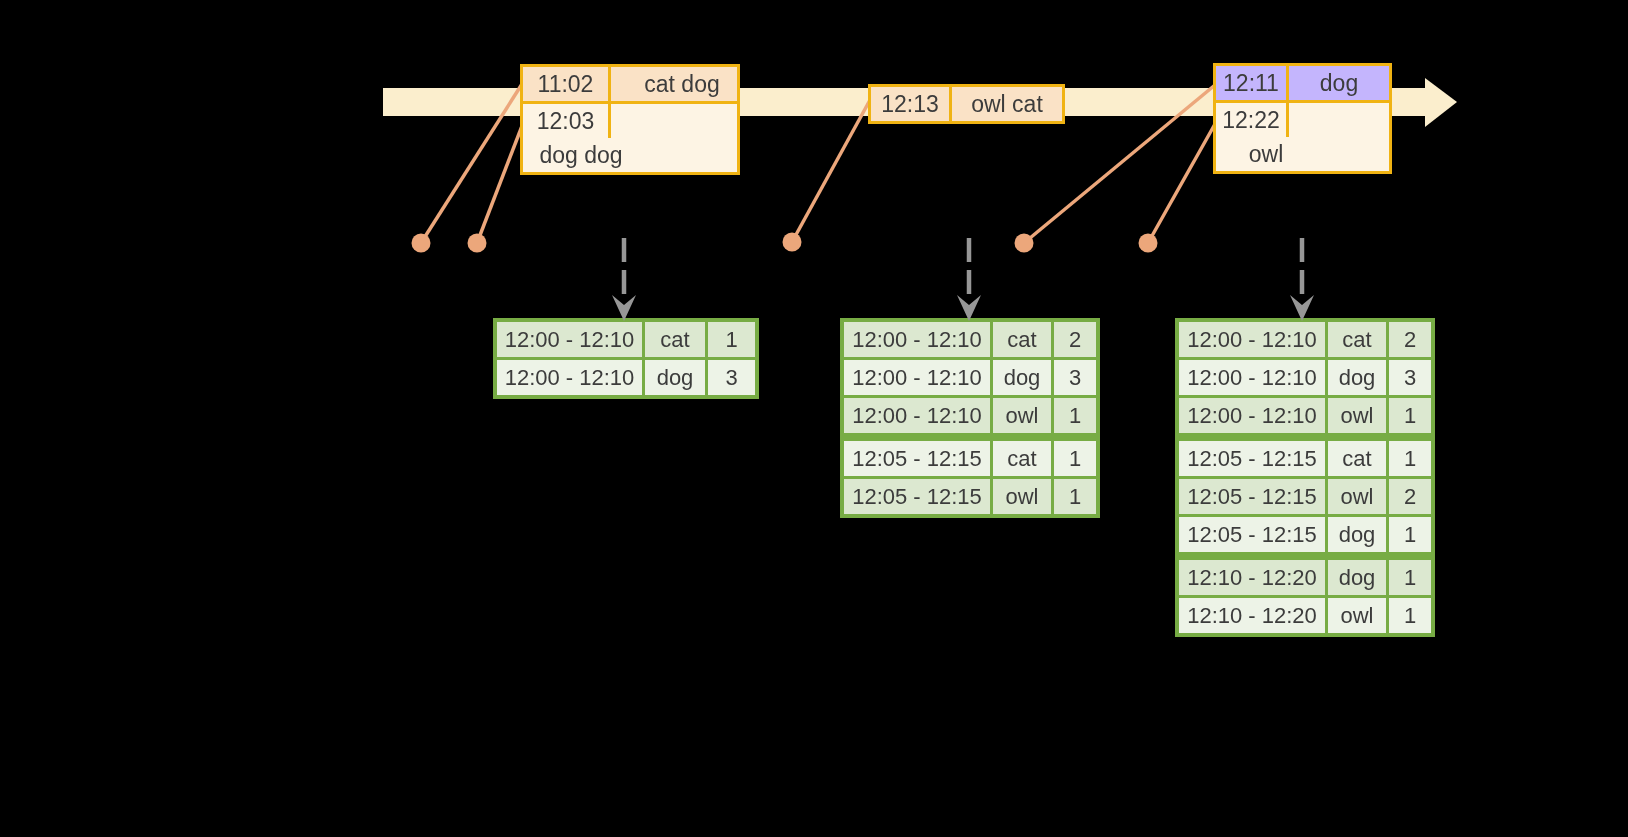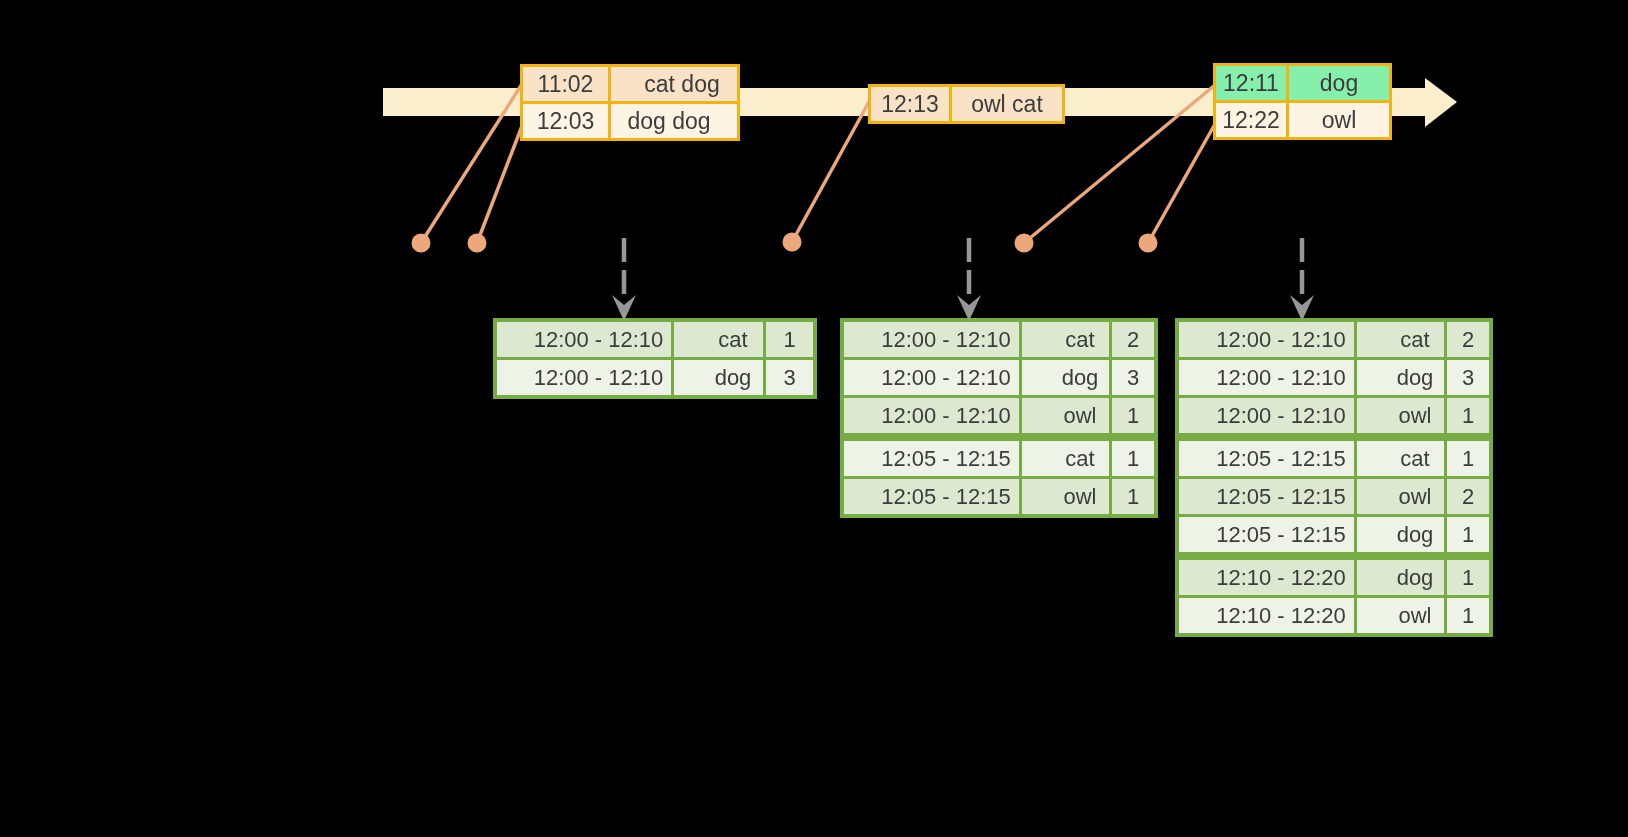--- a/index.html
+++ b/index.html
@@ -4,29 +4,29 @@
 <style>
   html,body{margin:0;padding:0;background:#000;}
   .canvas{
     position:relative;width:1628px;height:837px;background:#000;overflow:hidden;
     font-family:"Liberation Sans","DejaVu Sans",sans-serif;
   }
   .layer{position:absolute;left:0;top:0;width:1628px;height:837px;}
   svg.layer{pointer-events:none;}
   .etable{position:absolute;border:3px solid #F0B313;}
   .erow{display:flex;}
-  .erow.divided{border-top:3px solid #F0B313;}
+  .erow.divided{border-top:3px solid #F0B313;flex-direction:column;}
   .ecell{height:34px;line-height:34px;text-align:center;font-size:23px;color:#3C3C3C;}
   .ecell.time{border-right:3px solid #F0B313;}
   .rtable{position:absolute;border:4px solid #77AC44;}
   .rrow{display:flex;}
   .rrow.divided{border-top:3px solid #77AC44;}
   .rrow.groupbreak{border-top:8px solid #77AC44;}
   .rcell{height:35px;line-height:35px;text-align:center;font-size:22px;color:#3C3C3C;}
-  .rcell.win,.rcell.word{border-right:3px solid #77AC44;padding-left:29px;}
+  .rcell.win,.rcell.word{border-right:3px solid #77AC44;}
 </style>
 </head>
 <body>
 
 <div class="canvas">
   <svg class="layer" id="bg-layer" width="1628" height="837" viewBox="0 0 1628 837" xmlns="http://www.w3.org/2000/svg">
       <rect x="383" y="88" width="1043" height="28" fill="#FBEECD"></rect>
       <polygon points="1425,78 1457,102 1425,127" fill="#FBEECD"></polygon>
       <line x1="421" y1="243" x2="522" y2="84" stroke="#ECA77B" stroke-width="3.5"></line>
       <circle cx="421" cy="243" r="9.5" fill="#ECA77B"></circle>
@@ -50,21 +50,21 @@
           <span class="ecell words" style="width: 116px;">dog dog</span>
         </div>
       </div>
       <div class="etable" style="left: 868px; top: 84px;">
         <div class="erow" style="background: rgb(250, 226, 198);">
           <span class="ecell time" style="width: 78px;">12:13</span>
           <span class="ecell words" style="width: 110px;">owl cat</span>
         </div>
       </div>
       <div class="etable" style="left: 1213px; top: 63px;">
-        <div class="erow" style="background: #86efac;">
+        <div class="erow" style="background: #c4b5fd;">
           <span class="ecell time" style="width: 70px;">12:11</span>
           <span class="ecell words" style="width: 100px;">dog</span>
         </div>
         <div class="erow divided" style="background: rgb(253, 244, 228);">
           <span class="ecell time" style="width: 70px;">12:22</span>
           <span class="ecell words" style="width: 100px;">owl</span>
         </div>
       </div>
     </div>
   <div class="layer" id="result-tables-layer">

